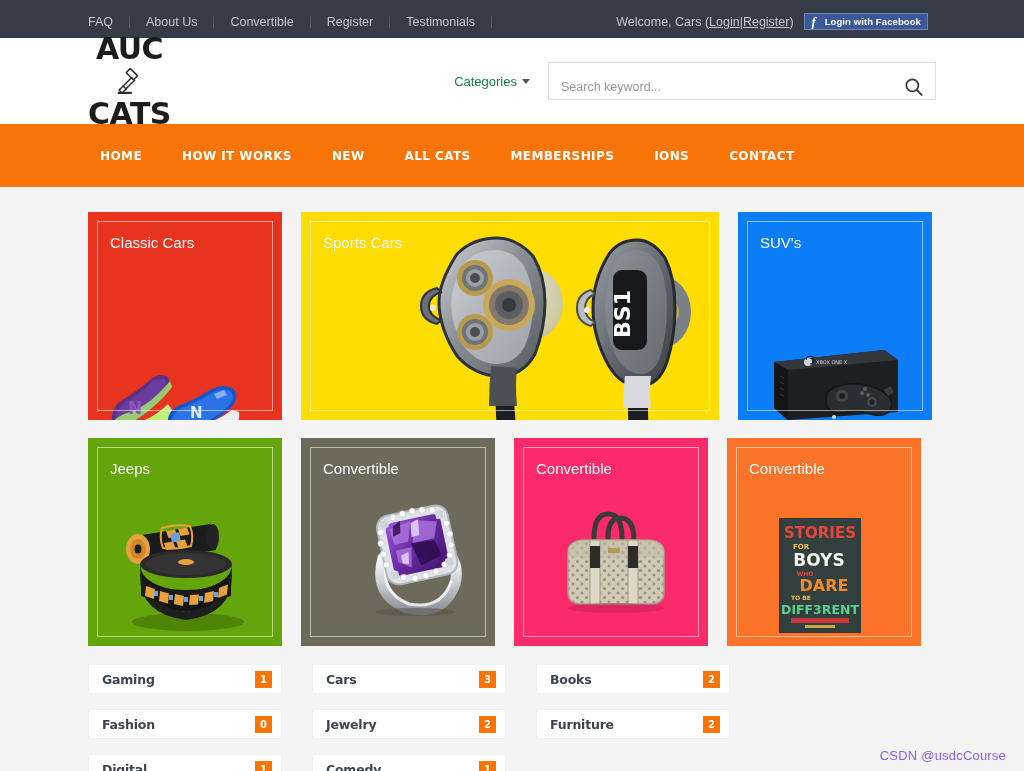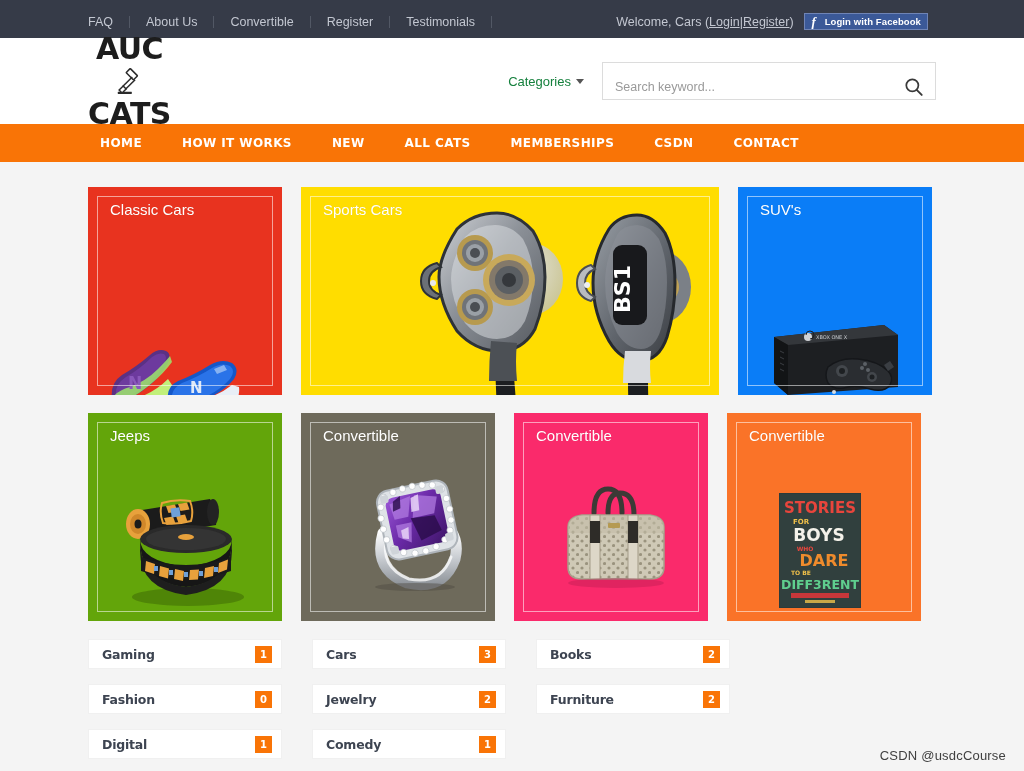--- a/index.html
+++ b/index.html
@@ -135,21 +135,21 @@
   }
   .caret {
     display: inline-block;
     margin-left: 5px;
     width: 0; height: 0;
     border-left: 4px solid transparent;
     border-right: 4px solid transparent;
     border-top: 5px solid #555;
   }
   .searchbox {
-    width: 334px;
+    width: 388px;
     height: 38px;
     border: 1px solid #dcdcdc;
     background: #fff;
     display: flex;
     align-items: center;
     padding: 12px 10px 0 12px;
   }
   .searchbox input {
     flex: 1;
     border: 0;
@@ -161,21 +161,21 @@
   }
   .searchbox input::placeholder { color: #9a9a9a; }
   .search-icon {
     width: 22px; height: 22px;
     cursor: pointer;
     flex: 0 0 auto;
   }
 
   
   .navbar {
-    height: 38px;
+    height: 63px;
     background: #f97406;
     display: flex;
     align-items: center;
   }
   .nav-inner {
     margin-left: 88px;
     display: flex;
     align-items: center;
   }
   .nav-item {
@@ -211,21 +211,21 @@
   .tile-inner-border {
     position: absolute;
     left: 9px; top: 9px; right: 9px; bottom: 9px;
     border: 1px solid rgba(255,255,255,0.55);
     pointer-events: none;
     z-index: 3;
   }
   .tile-title {
     position: absolute;
     left: 22px;
-    top: 14px;
+    top: 22px;
     color: #ffffff;
     font-size: 15px;
     z-index: 4;
     font-family: "Liberation Sans", sans-serif;
     text-shadow: 0 0 1px rgba(0,0,0,0.12);
   }
   .tile-art {
     position: absolute;
     inset: 0;
     z-index: 1;
@@ -272,21 +272,21 @@
     align-items: center;
     justify-content: center;
     font-family: "DejaVu Sans", sans-serif;
   }
 
   
   .watermark {
     position: absolute;
     right: 18px;
     bottom: 8px;
-    color: #404040;
+    color: #8b5cf6;
     font-size: 13px;
     font-family: "Liberation Sans", sans-serif;
     letter-spacing: 0.2px;
     user-select: none;
   }
 
   
   .art-sneakers { position: absolute; bottom: -6px; left: 18px; width: 165px; height: 70px; }
 
   
@@ -375,21 +375,21 @@
   </div>
 </div>
 
 <div class="navbar">
   <div class="nav-inner">
     <a class="nav-item" href="#">HOME</a>
     <a class="nav-item" href="#">HOW IT WORKS</a>
     <a class="nav-item" href="#">NEW</a>
     <a class="nav-item" href="#">ALL CATS</a>
     <a class="nav-item" href="#">MEMBERSHIPS</a>
-    <a class="nav-item" href="#">CSDN</a>
+    <a class="nav-item" href="#">IONS</a>
     <a class="nav-item" href="#">CONTACT</a>
   </div>
 </div>
 
 <div class="content">
 
   <div class="tile-row">
 
     <div class="tile tile-w1" id="tile-classic-cars" style="background: rgb(232, 51, 31);">
       <div class="tile-art">

